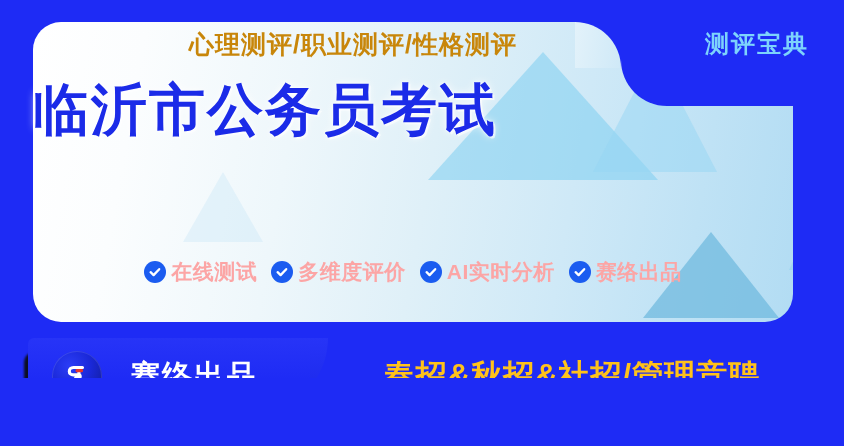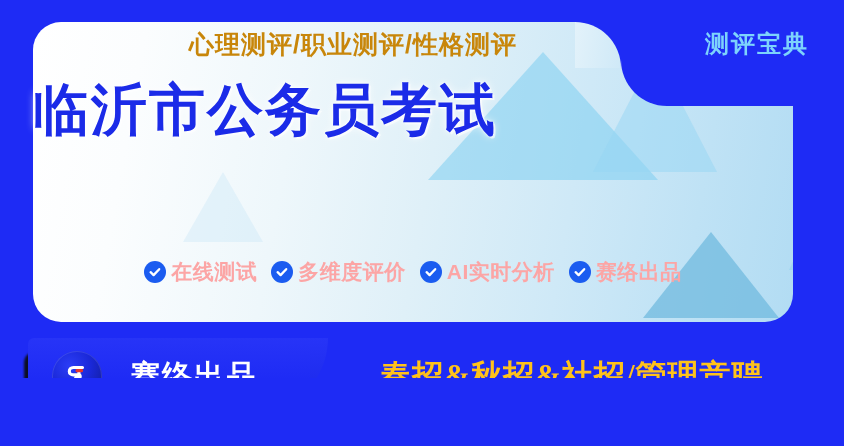--- a/index.html
+++ b/index.html
@@ -142,21 +142,20 @@
   }
   #brand-name{
     font-size:30px;font-weight:bold;color:#ffffff;letter-spacing:2px;
     white-space:nowrap;
   }
   #ribbon-text{
     position:absolute;left:300px;top:340px;width:544px;height:72px;
     display:flex;align-items:center;justify-content:center;
     font-size:31px;font-weight:bold;color:#FFC21A;letter-spacing:1px;
     white-space:nowrap;
-    font-family:Liberation Serif, serif;
   }
 </style>
 </head>
 <body>
 
 <div id="poster">
 
   <div id="card">
     <div class="tri" id="tri-a"></div>
     <div class="tri" id="tri-b"></div>

